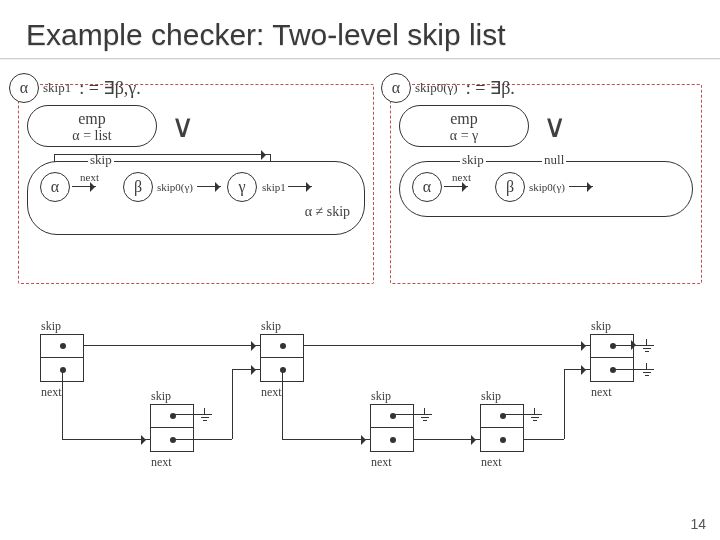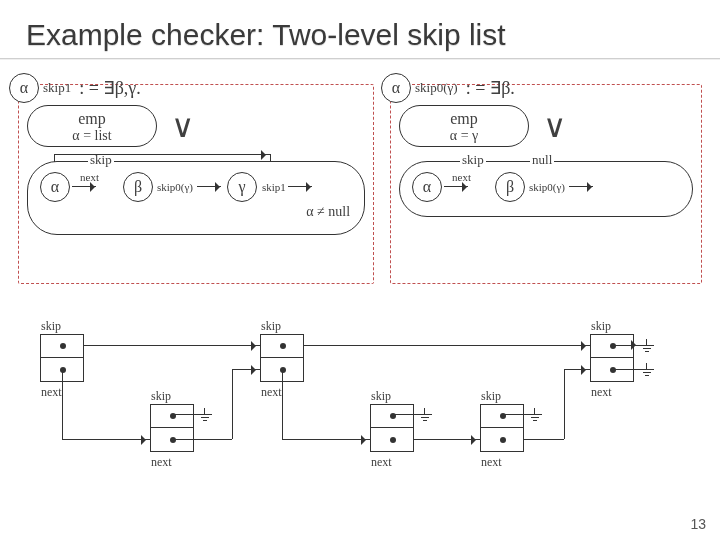--- a/index.html
+++ b/index.html
@@ -249,40 +249,40 @@
         <span class="node">α</span>
         <span class="smarrow"></span>
         <span style="position:relative; top:-10px; left:-22px; font-size:11px">next</span>
         <span class="node">β</span>
         <span class="alab" style="margin:0 2px">skip0(γ)</span>
         <span class="smarrow"></span>
         <span class="node">γ</span>
         <span class="alab" style="margin-left:3px">skip1</span>
         <span class="smarrow"></span>
       </div>
-      <div class="cond">α ≠ null</div>
+      <div class="cond">α ≠ skip</div>
     </div>
   </div>
 
   <div class="defpanel">
     <div class="defhead">
       <span class="node">α</span>
       <span class="sublab">skip0(γ)</span>
       <span class="defeq">: =  ∃β.</span>
     </div>
     <div class="toprow">
       <div class="embox">
         <div class="main">emp</div>
         <div class="sub">α = γ</div>
       </div>
       <div class="vsym">∨</div>
     </div>
     <div class="rulebox">
       <span class="skiplbl" style="left:60px">skip</span>
-      <span class="skiplbl" style="left:130px">null</span>
+      <span class="skiplbl" style="left:142px">null</span>
       <div class="rulerow">
         <span class="node">α</span>
         <span class="smarrow"></span>
         <span style="position:relative; top:-10px; left:-22px; font-size:11px">next</span>
         <span class="node">β</span>
         <span class="alab" style="margin:0 2px">skip0(γ)</span>
         <span class="smarrow"></span>
       </div>
     </div>
   </div>
@@ -380,13 +380,13 @@
   <div style="position:absolute;left:242px;top:55px;width:0;height:70px;border-left:1.5px solid #333"></div>
   <div class="harrow" style="left:242px;top:125px;width:88px"></div>
 
   <div class="harrow" style="left:374px;top:125px;width:66px"></div>
 
   <div style="position:absolute;left:484px;top:125px;width:40px;border-top:1.5px solid #333"></div>
   <div style="position:absolute;left:524px;top:55px;width:0;height:70px;border-left:1.5px solid #333"></div>
   <div class="harrow" style="left:524px;top:55px;width:26px"></div>
 </div>
 
-<div class="pagenum">13</div>
+<div class="pagenum">14</div>
 
 </body></html>

